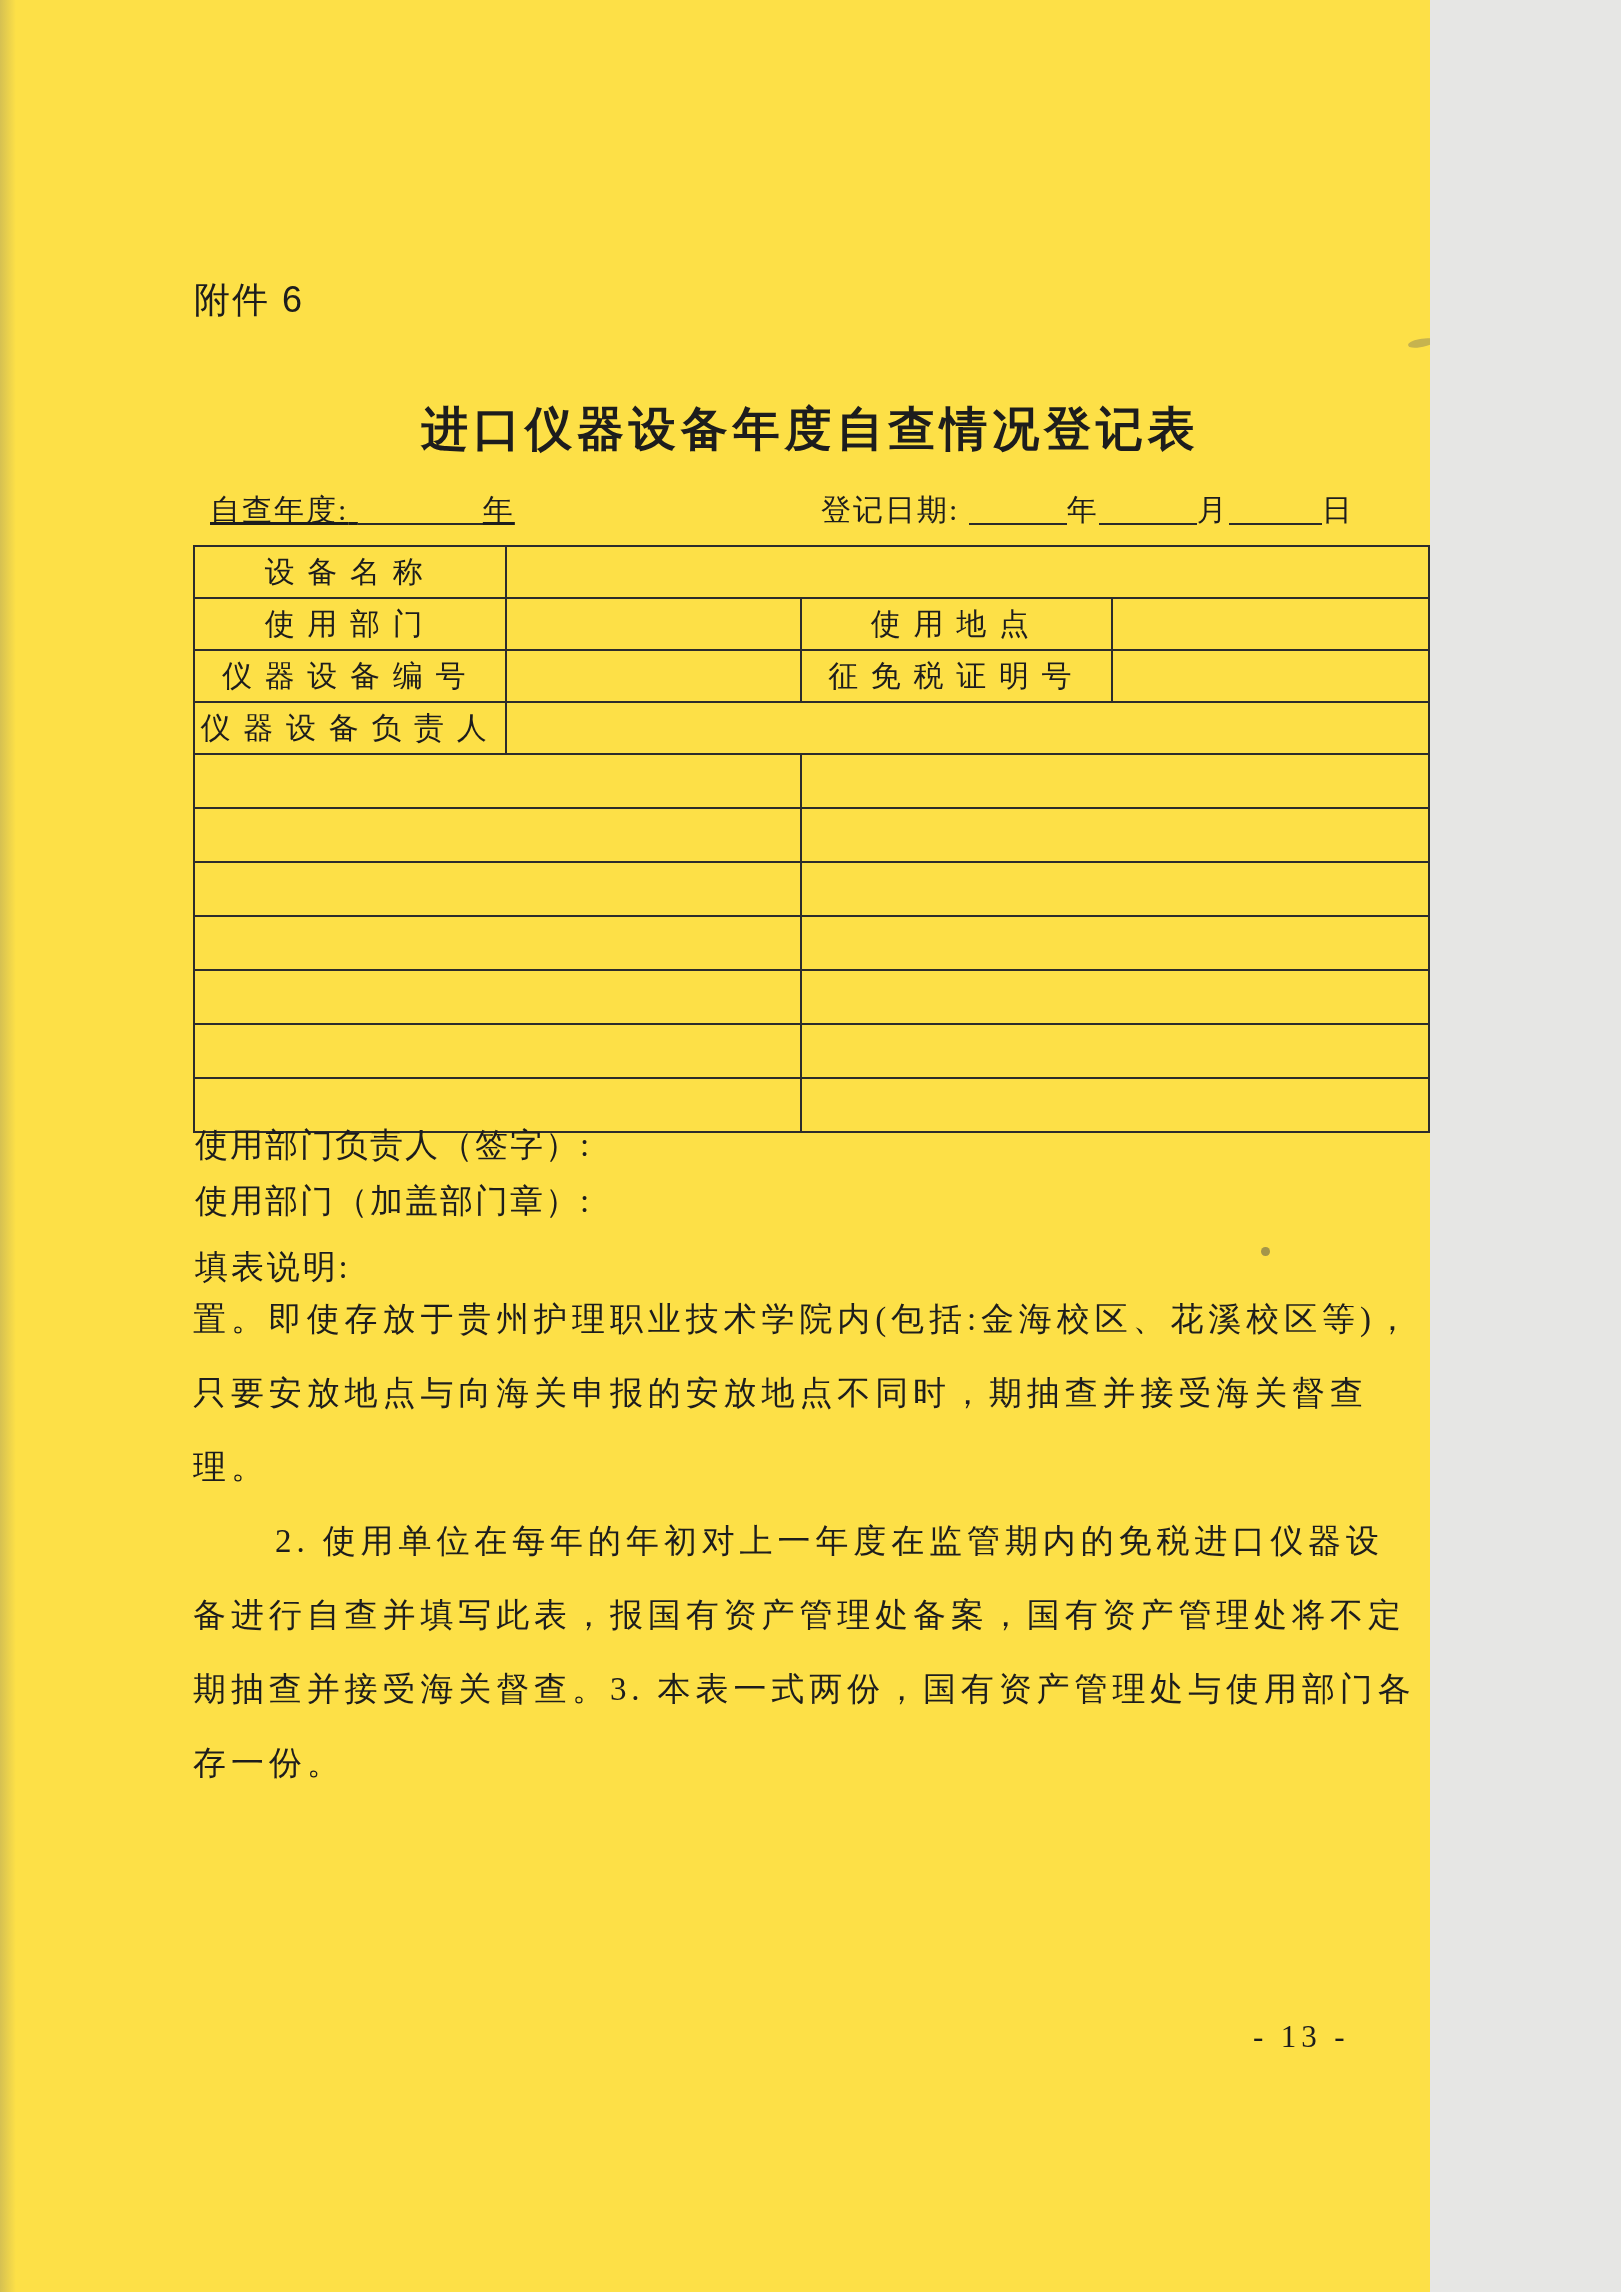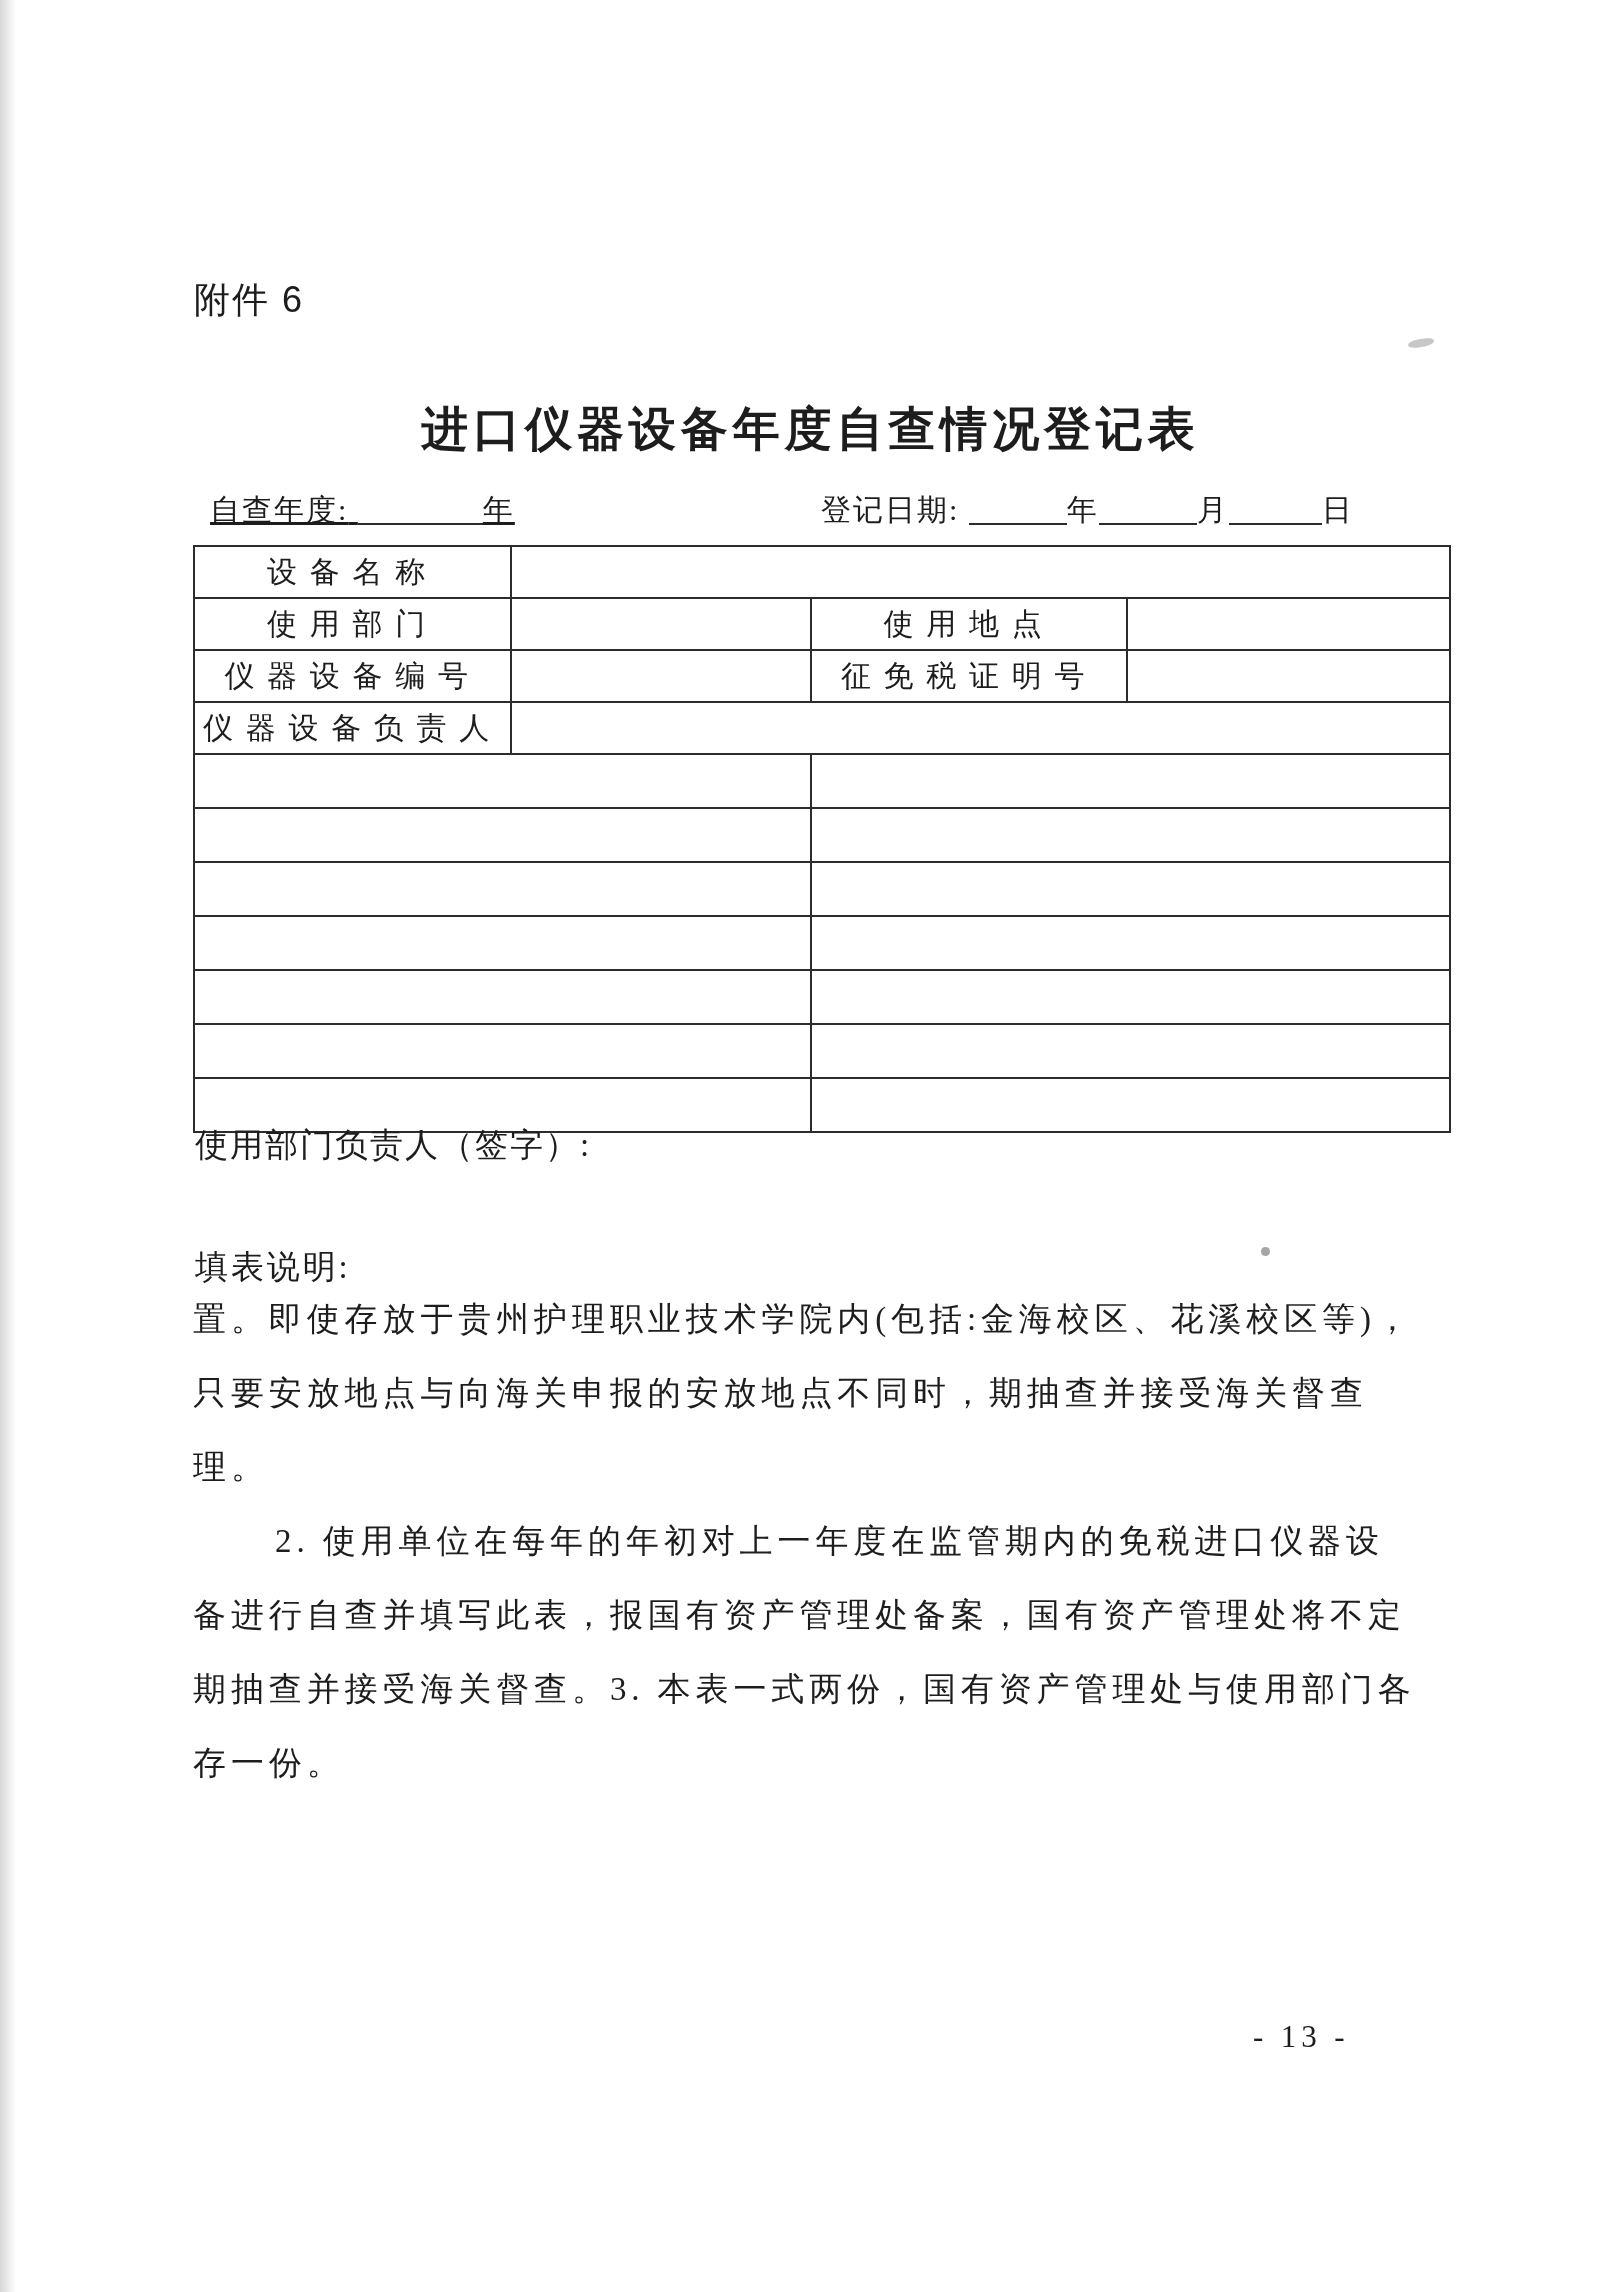--- a/index.html
+++ b/index.html
@@ -1,18 +1,18 @@
 <!DOCTYPE html>
 <html><head>
 <meta charset="utf-8">
 <style>
   html,body { margin:0; padding:0; background:#e6e6e4; }
   .page {
-    position:relative; width:1621px; height:2293px;
-    background:#ffffff; overflow:hidden;
+    position:relative; width:1430px; height:2293px;
+    background:#fde047; overflow:hidden;
     font-family:"Liberation Serif", serif; color:#1d1d1d;
   }
   .scan-edge {
     position:absolute; left:0; top:0; bottom:0; width:15.7px;
     background:linear-gradient(to right, rgba(110,110,110,.28), rgba(110,110,110,0));
   }
   .attachment {
     position:absolute; left:194px; top:276px;
     font-family:"Liberation Sans", sans-serif;
     font-size:36px; letter-spacing:2px;
@@ -139,20 +139,21 @@
       <td colspan="2"></td>
     </tr>
     <tr class="r-blank">
       <td colspan="2"></td>
       <td colspan="2"></td>
     </tr>
   </tbody>
     </table>
 
   <div class="sig sig1">使用部门负责人（签字）:</div>
+  <div class="sig sig2">使用部门（加盖部门章）:</div>
 
   <div class="notes-heading">填表说明:</div>
 
   <div class="notes">
     <div class="note-line">置。即使存放于贵州护理职业技术学院内(包括:金海校区、花溪校区等)，</div>
     <div class="note-line">只要安放地点与向海关申报的安放地点不同时，期抽查并接受海关督查</div>
     <div class="note-line">理。</div>
     <div class="note-line indent">2. 使用单位在每年的年初对上一年度在监管期内的免税进口仪器设</div>
     <div class="note-line">备进行自查并填写此表，报国有资产管理处备案，国有资产管理处将不定</div>
     <div class="note-line">期抽查并接受海关督查。3. 本表一式两份，国有资产管理处与使用部门各</div>

